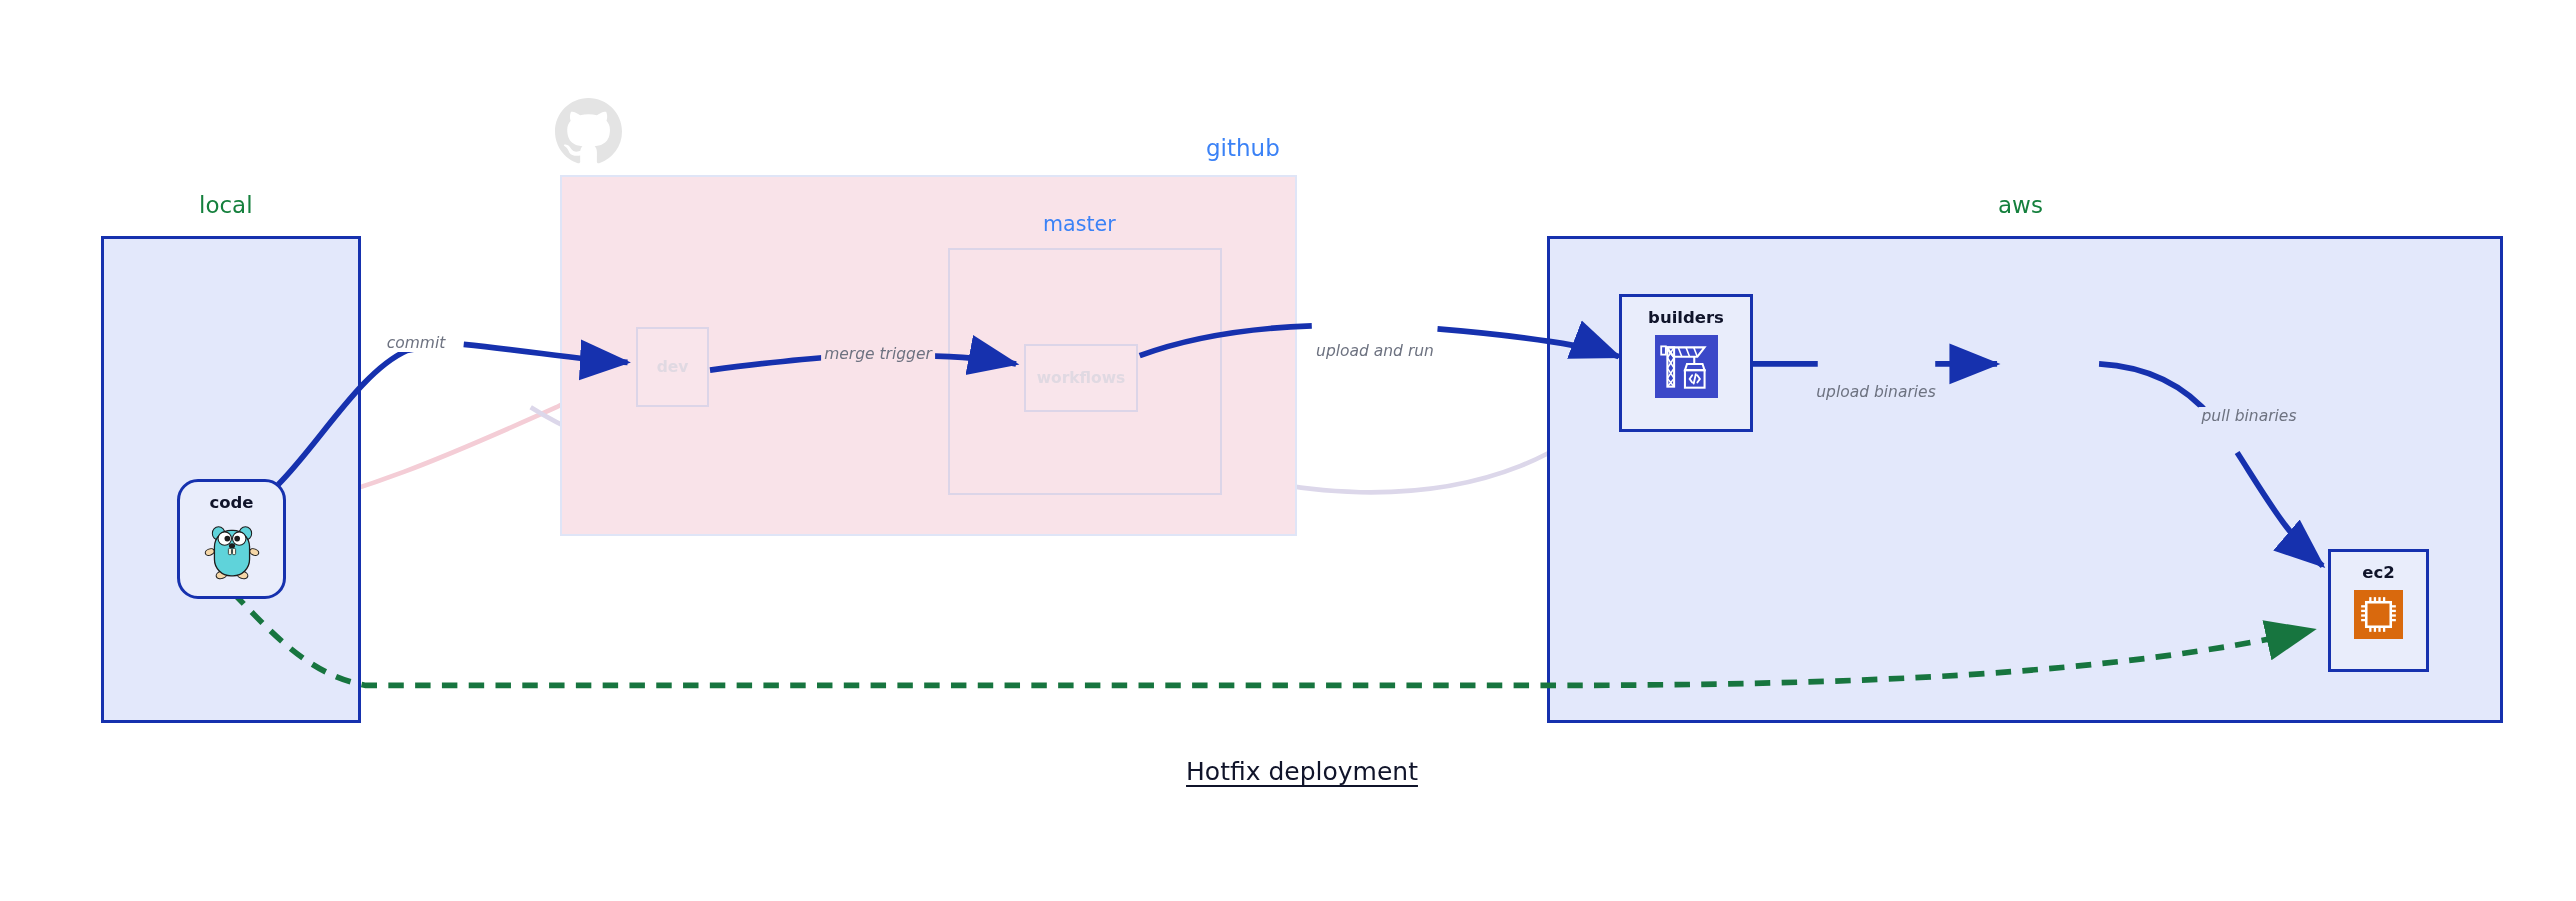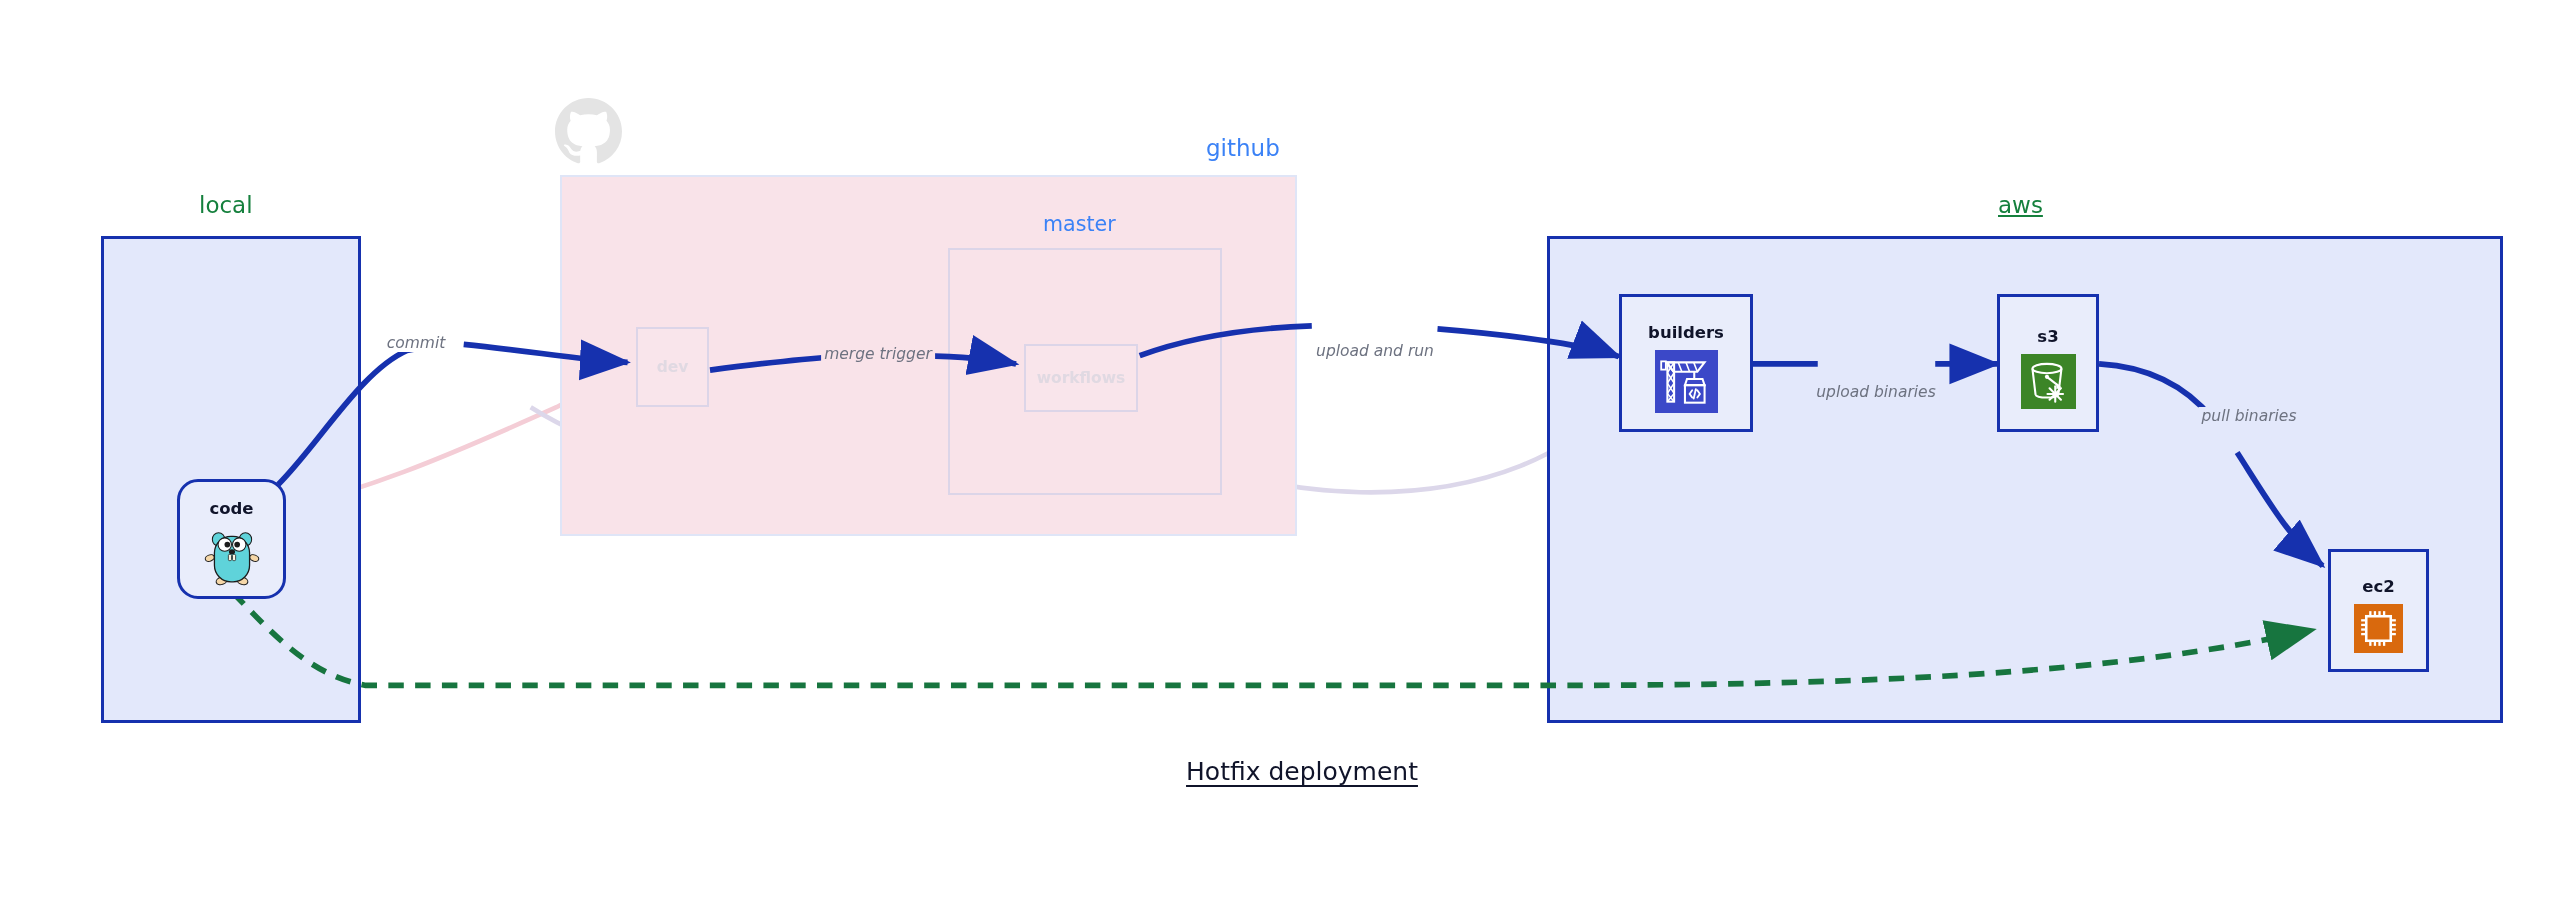--- a/index.html
+++ b/index.html
@@ -59,21 +59,20 @@
 
   
   .node {
     position: absolute;
     box-sizing: border-box;
     background: #e9edfb;
     border: 3.1px solid #1631ae;
     display: flex;
     flex-direction: column;
     align-items: center;
-    justify-content: center;
   }
   .node-title {
     font-size: 16.5px;
     font-weight: bold;
     color: #10142a;
     margin-top: 11.3px;
     white-space: nowrap;
   }
   .node-icon {
     margin-top: 8.2px;
@@ -143,21 +142,21 @@
 
   <div class="cluster cluster-master" style="left:948px; top:248px; width:274px; height:247px;"></div>
 
   <div class="cluster cluster-local" style="left:101px; top:236px; width:260px; height:487px;"></div>
 
   <div class="cluster cluster-aws" style="left:1547px; top:236px; width:956px; height:487px;"></div>
 
   <div class="cluster-label" style="left:199px; top:192px;">local</div>
   <div class="cluster-label faded" style="left:1206px; top:135px;">github</div>
   <div class="cluster-label faded" style="left:1043px; top:212px; font-size:20.6px;">master</div>
-  <div class="cluster-label" style="left:1998px; top:192px;text-decoration:underline;">aws</div>
+  <div class="cluster-label" style="left:1998px; top:192px;">aws</div>
 
   <div class="gh-logo" style="left:555px; top:98px; width:67px; height:67px;">
     <svg width="67" height="67" viewBox="0 0 16 16" aria-hidden="true">
       <path fill="#e4e4e4" d="M8 0C3.58 0 0 3.58 0 8c0 3.54 2.29 6.53 5.47 7.59.4.07.55-.17.55-.38
         0-.19-.01-.82-.01-1.49-2.01.37-2.53-.49-2.69-.94-.09-.23-.48-.94-.82-1.13-.28-.15-.68-.52-.01-.53.63-.01
         1.08.58 1.23.82.72 1.21 1.87.87 2.33.66.07-.52.28-.87.51-1.07-1.78-.2-3.64-.89-3.64-3.95
         0-.87.31-1.59.82-2.15-.08-.2-.36-1.02.08-2.12 0 0 .67-.21 2.2.82.64-.18 1.32-.27 2-.27s1.36.09 2 .27c1.53-1.04
         2.2-.82 2.2-.82.44 1.1.16 1.92.08 2.12.51.56.82 1.27.82 2.15 0 3.07-1.87 3.75-3.65 3.95.29.25.54.73.54
         1.48 0 1.07-.01 1.93-.01 2.2 0 .21.15.46.55.38A8.013 8.013 0 0016 8c0-4.42-3.58-8-8-8z"></path>
     </svg>
@@ -244,42 +243,20 @@
 
         <line x1="76" y1="42" x2="76" y2="56" stroke="#ffffff" stroke-width="4"></line>
 
         <path d="M62,56 L92,56 L96,68 L58,68 Z" fill="none" stroke="#ffffff" stroke-width="4"></path>
         <rect x="58" y="68" width="38" height="34" fill="none" stroke="#ffffff" stroke-width="4"></rect>
         <path d="M72,78 L67,85 L72,92 M82,78 L87,85 L82,92 M79,76 L75,94" stroke="#ffffff" stroke-width="3.5" fill="none" stroke-linecap="round"></path>
       </svg>
     </div>
   </div>
 
-  <div class="node" style="left:1997px; top:294px; width:102px; height:138px;">
-    <div class="node-title">s3</div>
-    <div class="node-icon">
-      <svg width="55" height="55" viewBox="0 0 106 106">
-        <rect x="0" y="0" width="106" height="106" fill="#3c8527"></rect>
-
-        <ellipse cx="50" cy="28" rx="28" ry="9" fill="none" stroke="#ffffff" stroke-width="4"></ellipse>
-        <path d="M22,28 L28,78 C30,86 70,86 72,78 L78,28" fill="none" stroke="#ffffff" stroke-width="4"></path>
-
-        <line x1="50" y1="44" x2="73" y2="62" stroke="#ffffff" stroke-width="4"></line>
-        <circle cx="50" cy="44" r="4" fill="#ffffff"></circle>
-        <path d="M68,56 L78,64 L68,68 Z" fill="#ffffff"></path>
-
-        <g stroke="#ffffff" stroke-width="4" stroke-linecap="round">
-          <line x1="66" y1="62" x2="66" y2="92"></line>
-          <line x1="51" y1="77" x2="81" y2="77"></line>
-          <line x1="55" y1="66" x2="77" y2="88"></line>
-          <line x1="77" y1="66" x2="55" y2="88"></line>
-        </g>
-      </svg>
-    </div>
-  </div>
 
   <div class="node" style="left:2328px; top:549px; width:101px; height:123px;">
     <div class="node-title">ec2</div>
     <div class="node-icon">
       <svg width="49" height="49" viewBox="0 0 96 96">
         <rect x="0" y="0" width="96" height="96" fill="#d9690d"></rect>
         <rect x="24" y="24" width="48" height="48" fill="none" stroke="#ffffff" stroke-width="5"></rect>
         <g stroke="#ffffff" stroke-width="4.5" stroke-linecap="butt">
           <line x1="32" y1="14" x2="32" y2="24"></line>
           <line x1="41" y1="14" x2="41" y2="24"></line>

